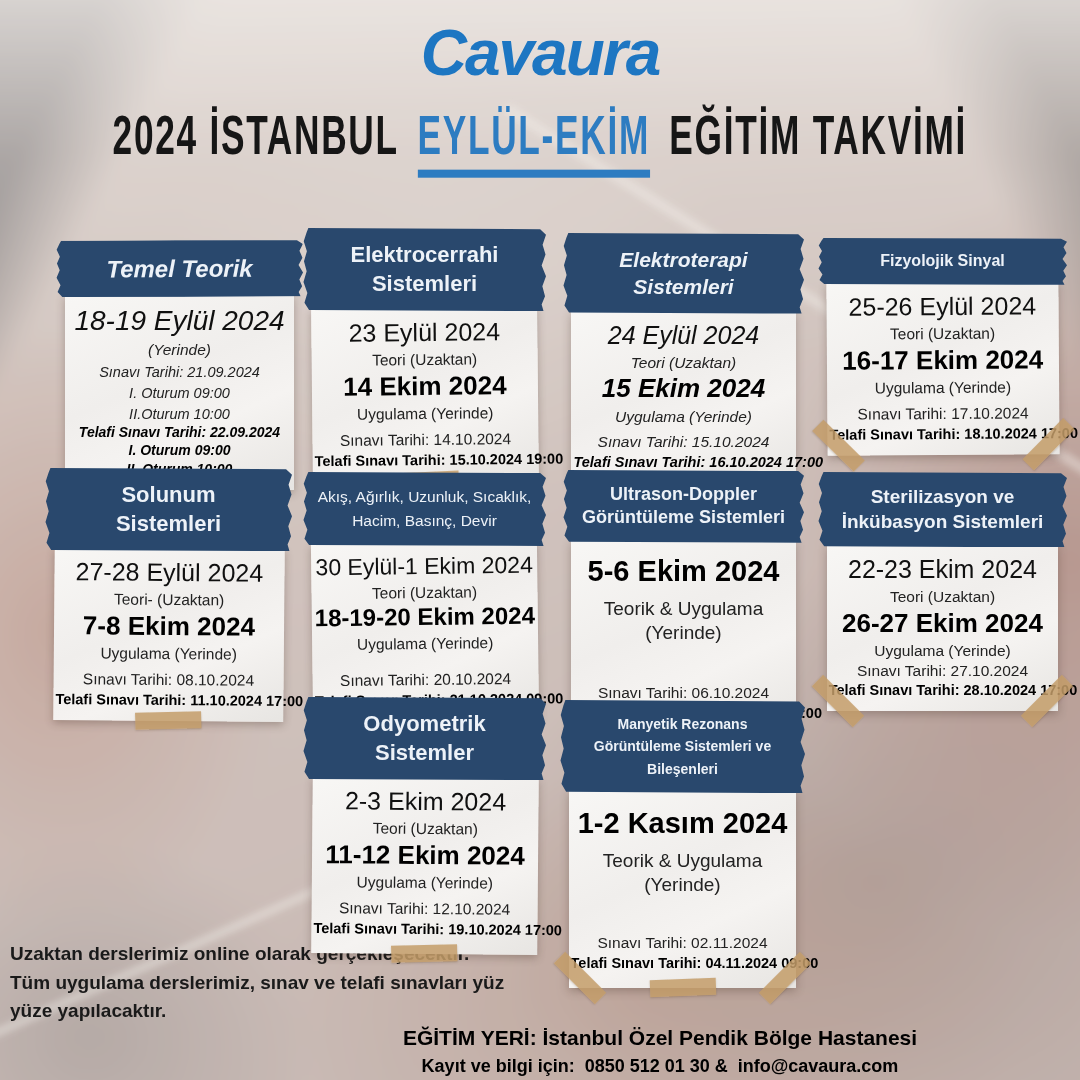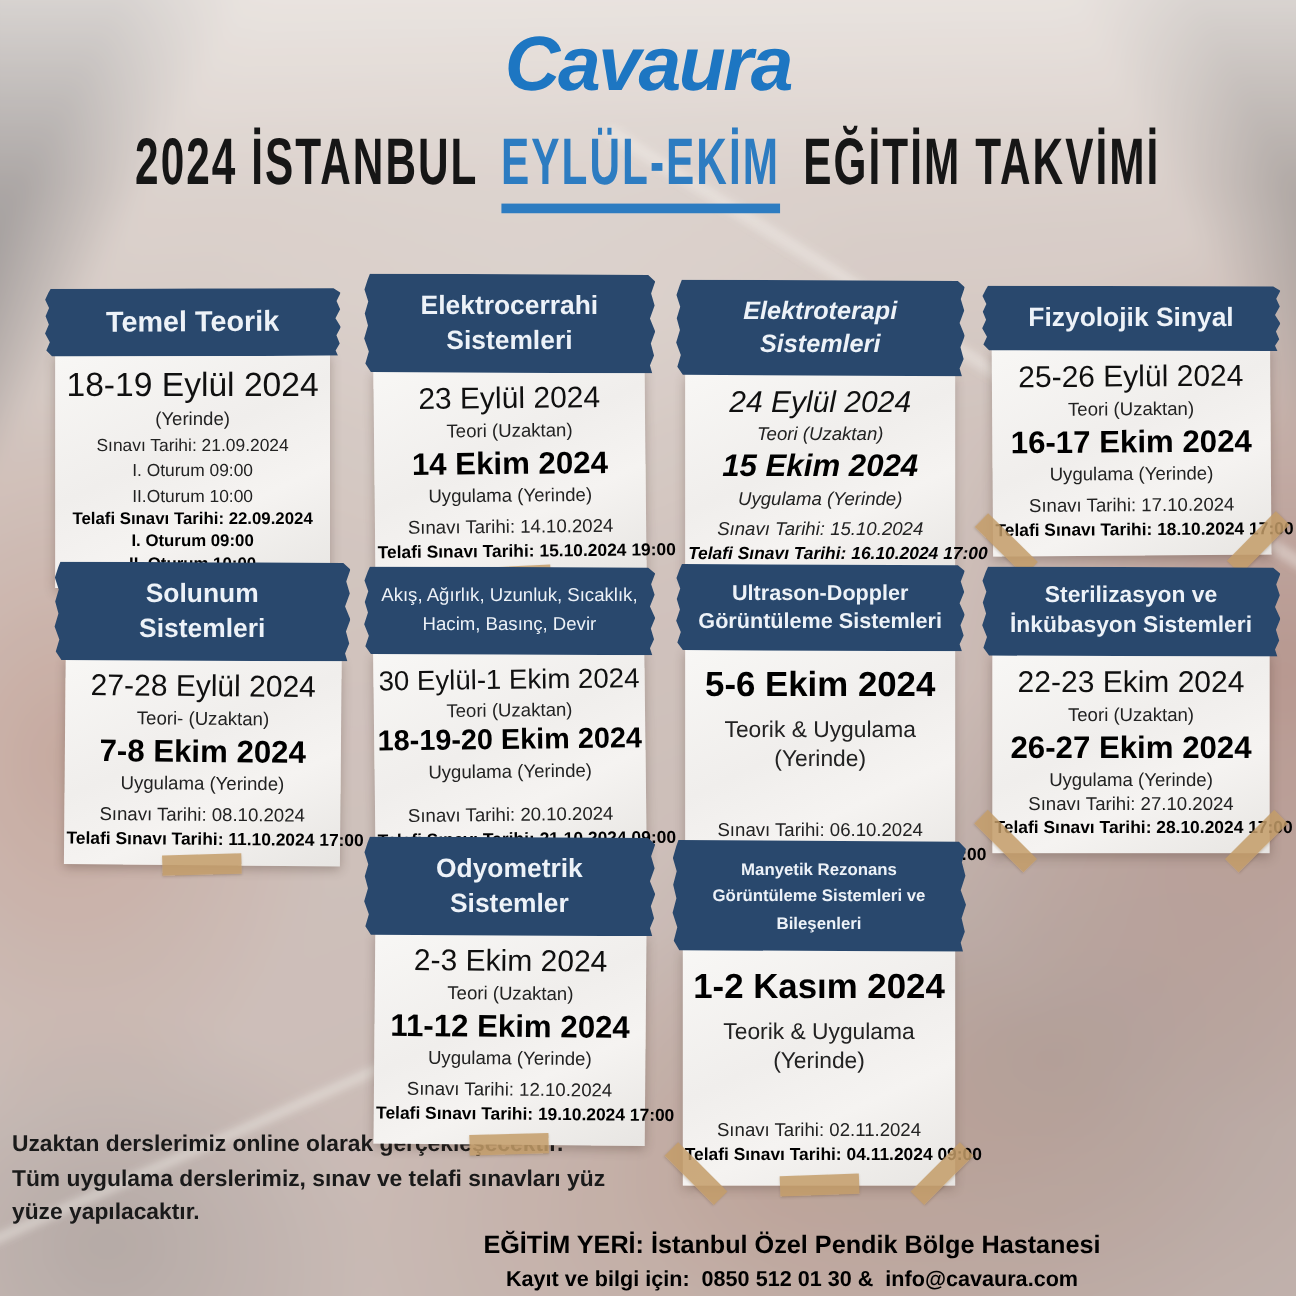--- a/index.html
+++ b/index.html
@@ -61,28 +61,28 @@
   .note-large{font-size:19px;color:#222;margin-top:8px;}
   .small{font-size:15.5px;color:#222;margin-top:6px;}
   .small-bold{font-size:14.5px;font-weight:700;color:#000;margin-top:2px;white-space:nowrap;}
 
   .tape{position:absolute;background:rgba(195,156,105,0.85);box-shadow:0 1px 2px rgba(80,50,20,0.2);z-index:3;}
   .tape-bottom{width:66px;height:17px;bottom:-8px;left:50%;transform:translateX(-50%) rotate(-2deg);}
   .tape-corner-left{width:58px;height:16px;bottom:2px;left:-18px;transform:rotate(45deg);}
   .tape-corner-right{width:58px;height:16px;bottom:2px;right:-18px;transform:rotate(-45deg);}
 
   
-  .c1{left:37px;top:240px;width:247px;}  .c1 .ribbon{font-size:24px;transform:rotate(-0.3deg);}
+  .c1{left:56px;top:240px;width:247px;font-style:italic;}  .c1 .ribbon{font-size:24px;transform:rotate(-0.3deg);}
   .c1 .date-large{font-size:28px;}
   .c1 .small{font-size:14.5px;margin-top:3px;}
   .c1 .small-bold{font-size:14px;margin-top:1px;}
   .c2{left:303px;top:228px;width:243px;} .c2 .ribbon{font-size:22px;}
   .c2 .paper{transform:rotate(-0.6deg);}
   .c3{left:563px;top:233px;width:241px;font-style:italic;} .c3 .ribbon{font-size:21px;}
-  .c4{left:818px;top:238px;width:249px;} .c4 .ribbon{font-size:22px;}
+  .c4{left:818px;top:238px;width:249px;} .c4 .ribbon{font-size:16px;}
   .c4 .paper{transform:rotate(-0.4deg);}
   .c5{left:45px;top:468px;width:247px;}  .c5 .ribbon{font-size:22px;}
   .c5 .paper{transform:rotate(0.5deg);}
   .c6{left:303px;top:472px;width:243px;} .c6 .ribbon{font-size:15.5px;line-height:1.55;font-weight:400;}
   .c6 .date-large{font-size:23px;}
   .c6 .date-bold{font-size:24px;}
   .c6 .paper{transform:rotate(-0.7deg);}
   .c6 .paper .line:nth-child(5){margin-top:16px;}
   .c7{left:563px;top:470px;width:241px;} .c7 .ribbon{font-size:18px;}
   .c7 .date-bold{font-size:29px;margin-top:4px;}

